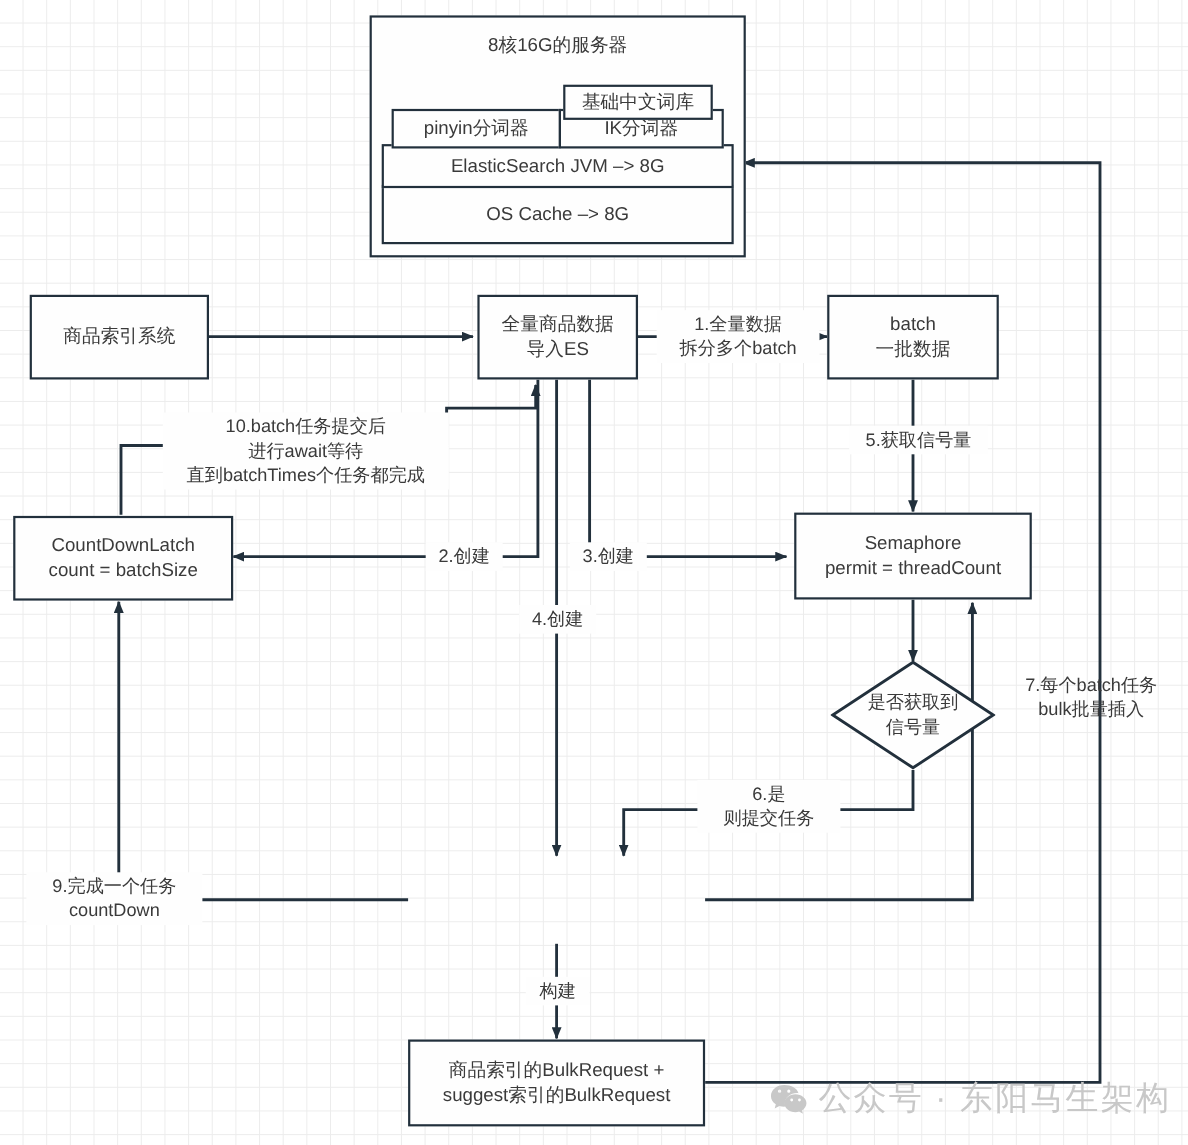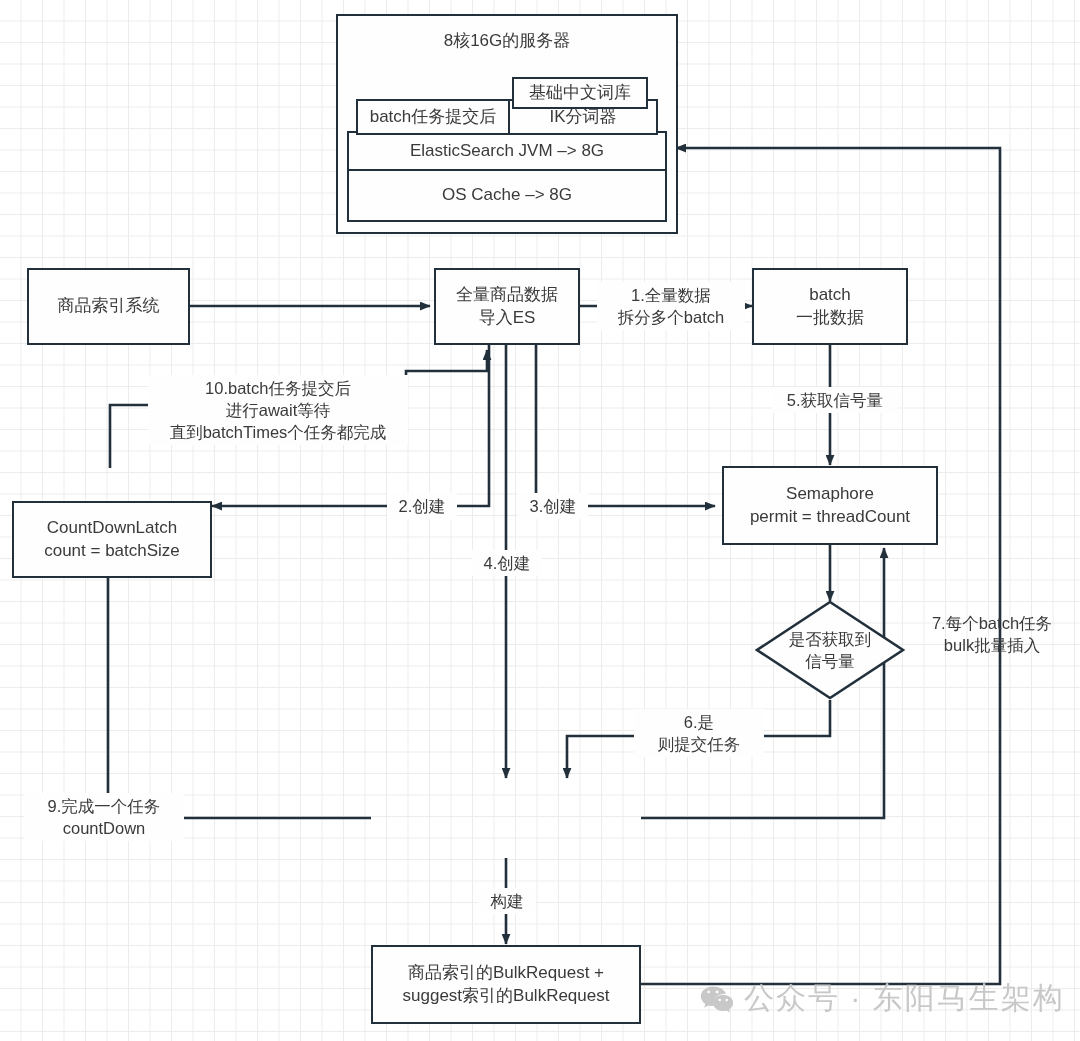--- a/index.html
+++ b/index.html
@@ -112,35 +112,35 @@
   </svg>
 
   <div class="node outer" style="left:336px;top:14px;width:342px;height:220px;">
     <div class="srv-title">8核16G的服务器</div>
   </div>
 
   <div class="node plain" style="left:347px;top:168px;width:320px;height:54px;">OS Cache –&gt; 8G</div>
 
   <div class="node plain" style="left:347px;top:131px;width:320px;height:40px;">ElasticSearch JVM –&gt; 8G</div>
 
-  <div class="node plain" style="left:356px;top:99px;width:154px;height:36px;">batch任务提交后</div>
+  <div class="node plain" style="left:356px;top:99px;width:154px;height:36px;">pinyin分词器</div>
 
   <div class="node plain" style="left:508px;top:99px;width:150px;height:36px;">IK分词器</div>
 
   <div class="node plain" style="left:512px;top:77px;width:136px;height:32px;">基础中文词库</div>
 
   <div class="node" style="left:27px;top:268px;width:163px;height:77px;">商品索引系统</div>
 
   <div class="node" style="left:434px;top:268px;width:146px;height:77px;">全量商品数据
 导入ES</div>
 
   <div class="node" style="left:752px;top:268px;width:156px;height:77px;">batch
 一批数据</div>
 
-  <div class="node" style="left:12px;top:469px;width:200px;height:77px;margin-top:32px;">CountDownLatch
+  <div class="node" style="left:12px;top:469px;width:200px;height:77px;">CountDownLatch
 count = batchSize</div>
 
   <div class="node" style="left:722px;top:466px;width:216px;height:79px;">Semaphore
 permit = threadCount</div>
 
   <div class="diamond-wrap" style="left:755px;top:600px;width:150px;height:100px;">
     <svg class="diamond-shape" width="150" height="100" viewBox="0 0 150 100" xmlns="http://www.w3.org/2000/svg">
       <path d="M75,2 L148,50 L75,98 L2,50 Z" fill="#fefefe" stroke="#22303c" stroke-width="2.6"></path>
     </svg>
     <div class="diamond-text">是否获取到

